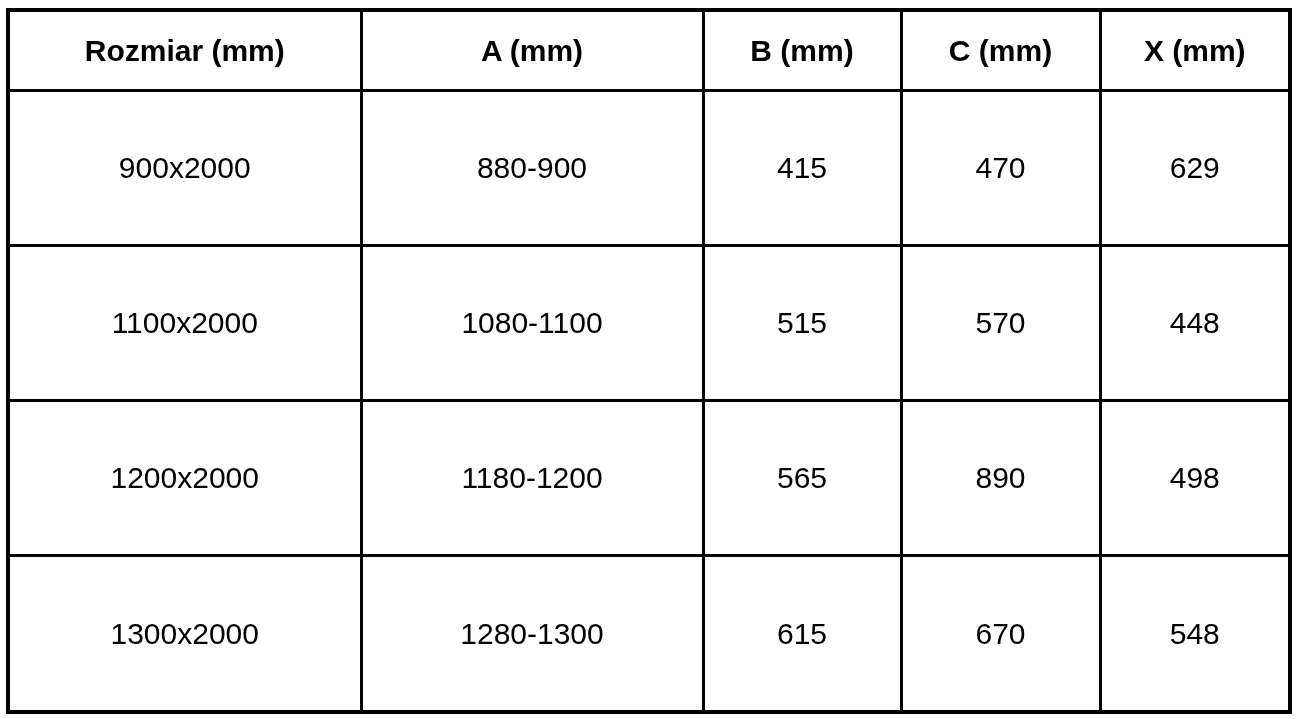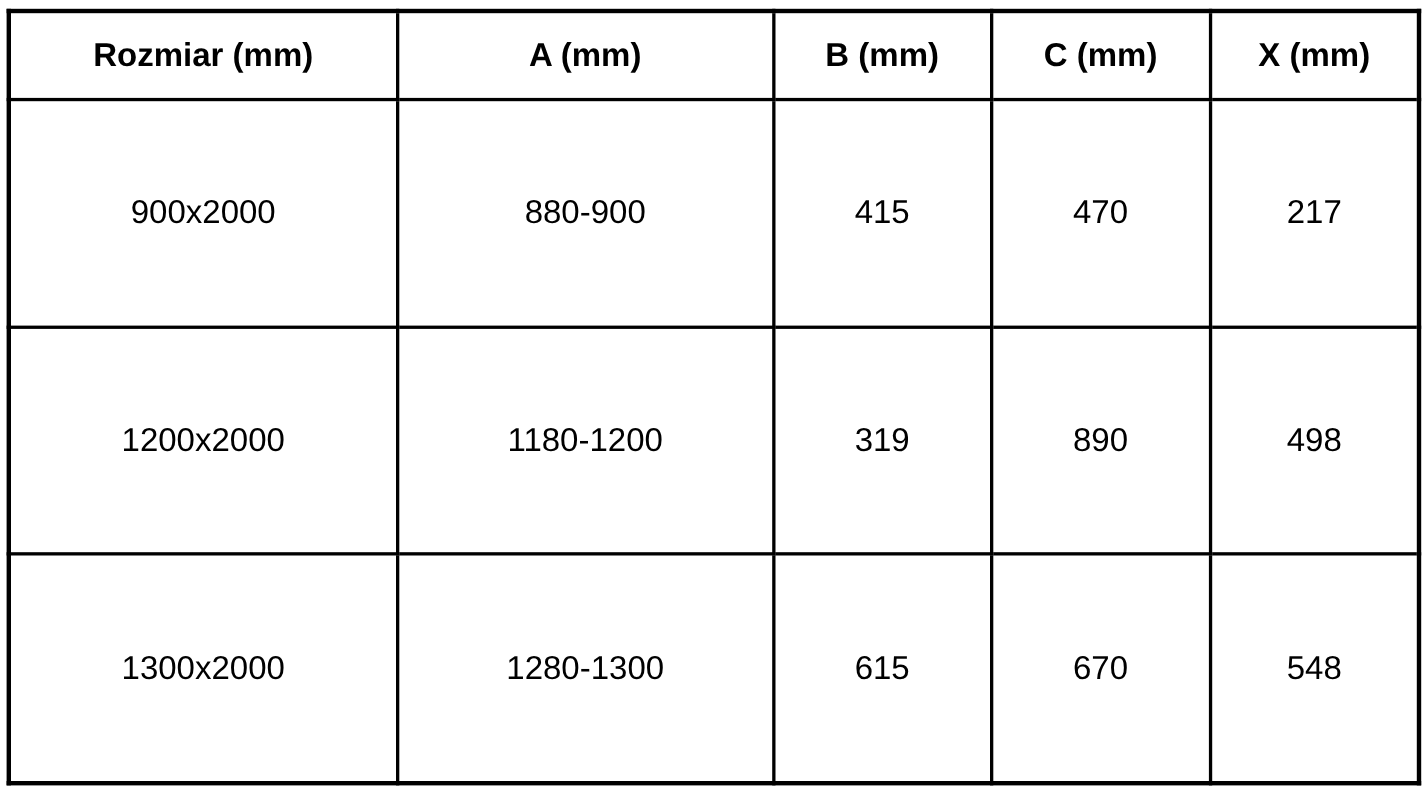--- a/index.html
+++ b/index.html
@@ -71,26 +71,33 @@
           <th>C (mm)</th>
           <th>X (mm)</th>
         </tr>
     </thead>
     <tbody>
         <tr>
           <td>900x2000</td>
           <td>880-900</td>
           <td>415</td>
           <td>470</td>
-          <td>217</td>
+          <td>629</td>
+        </tr>
+        <tr>
+          <td>1100x2000</td>
+          <td>1080-1100</td>
+          <td>515</td>
+          <td>570</td>
+          <td>448</td>
         </tr>
         <tr>
           <td>1200x2000</td>
           <td>1180-1200</td>
-          <td>319</td>
+          <td>565</td>
           <td>890</td>
           <td>498</td>
         </tr>
         <tr>
           <td>1300x2000</td>
           <td>1280-1300</td>
           <td>615</td>
           <td>670</td>
           <td>548</td>
         </tr>

